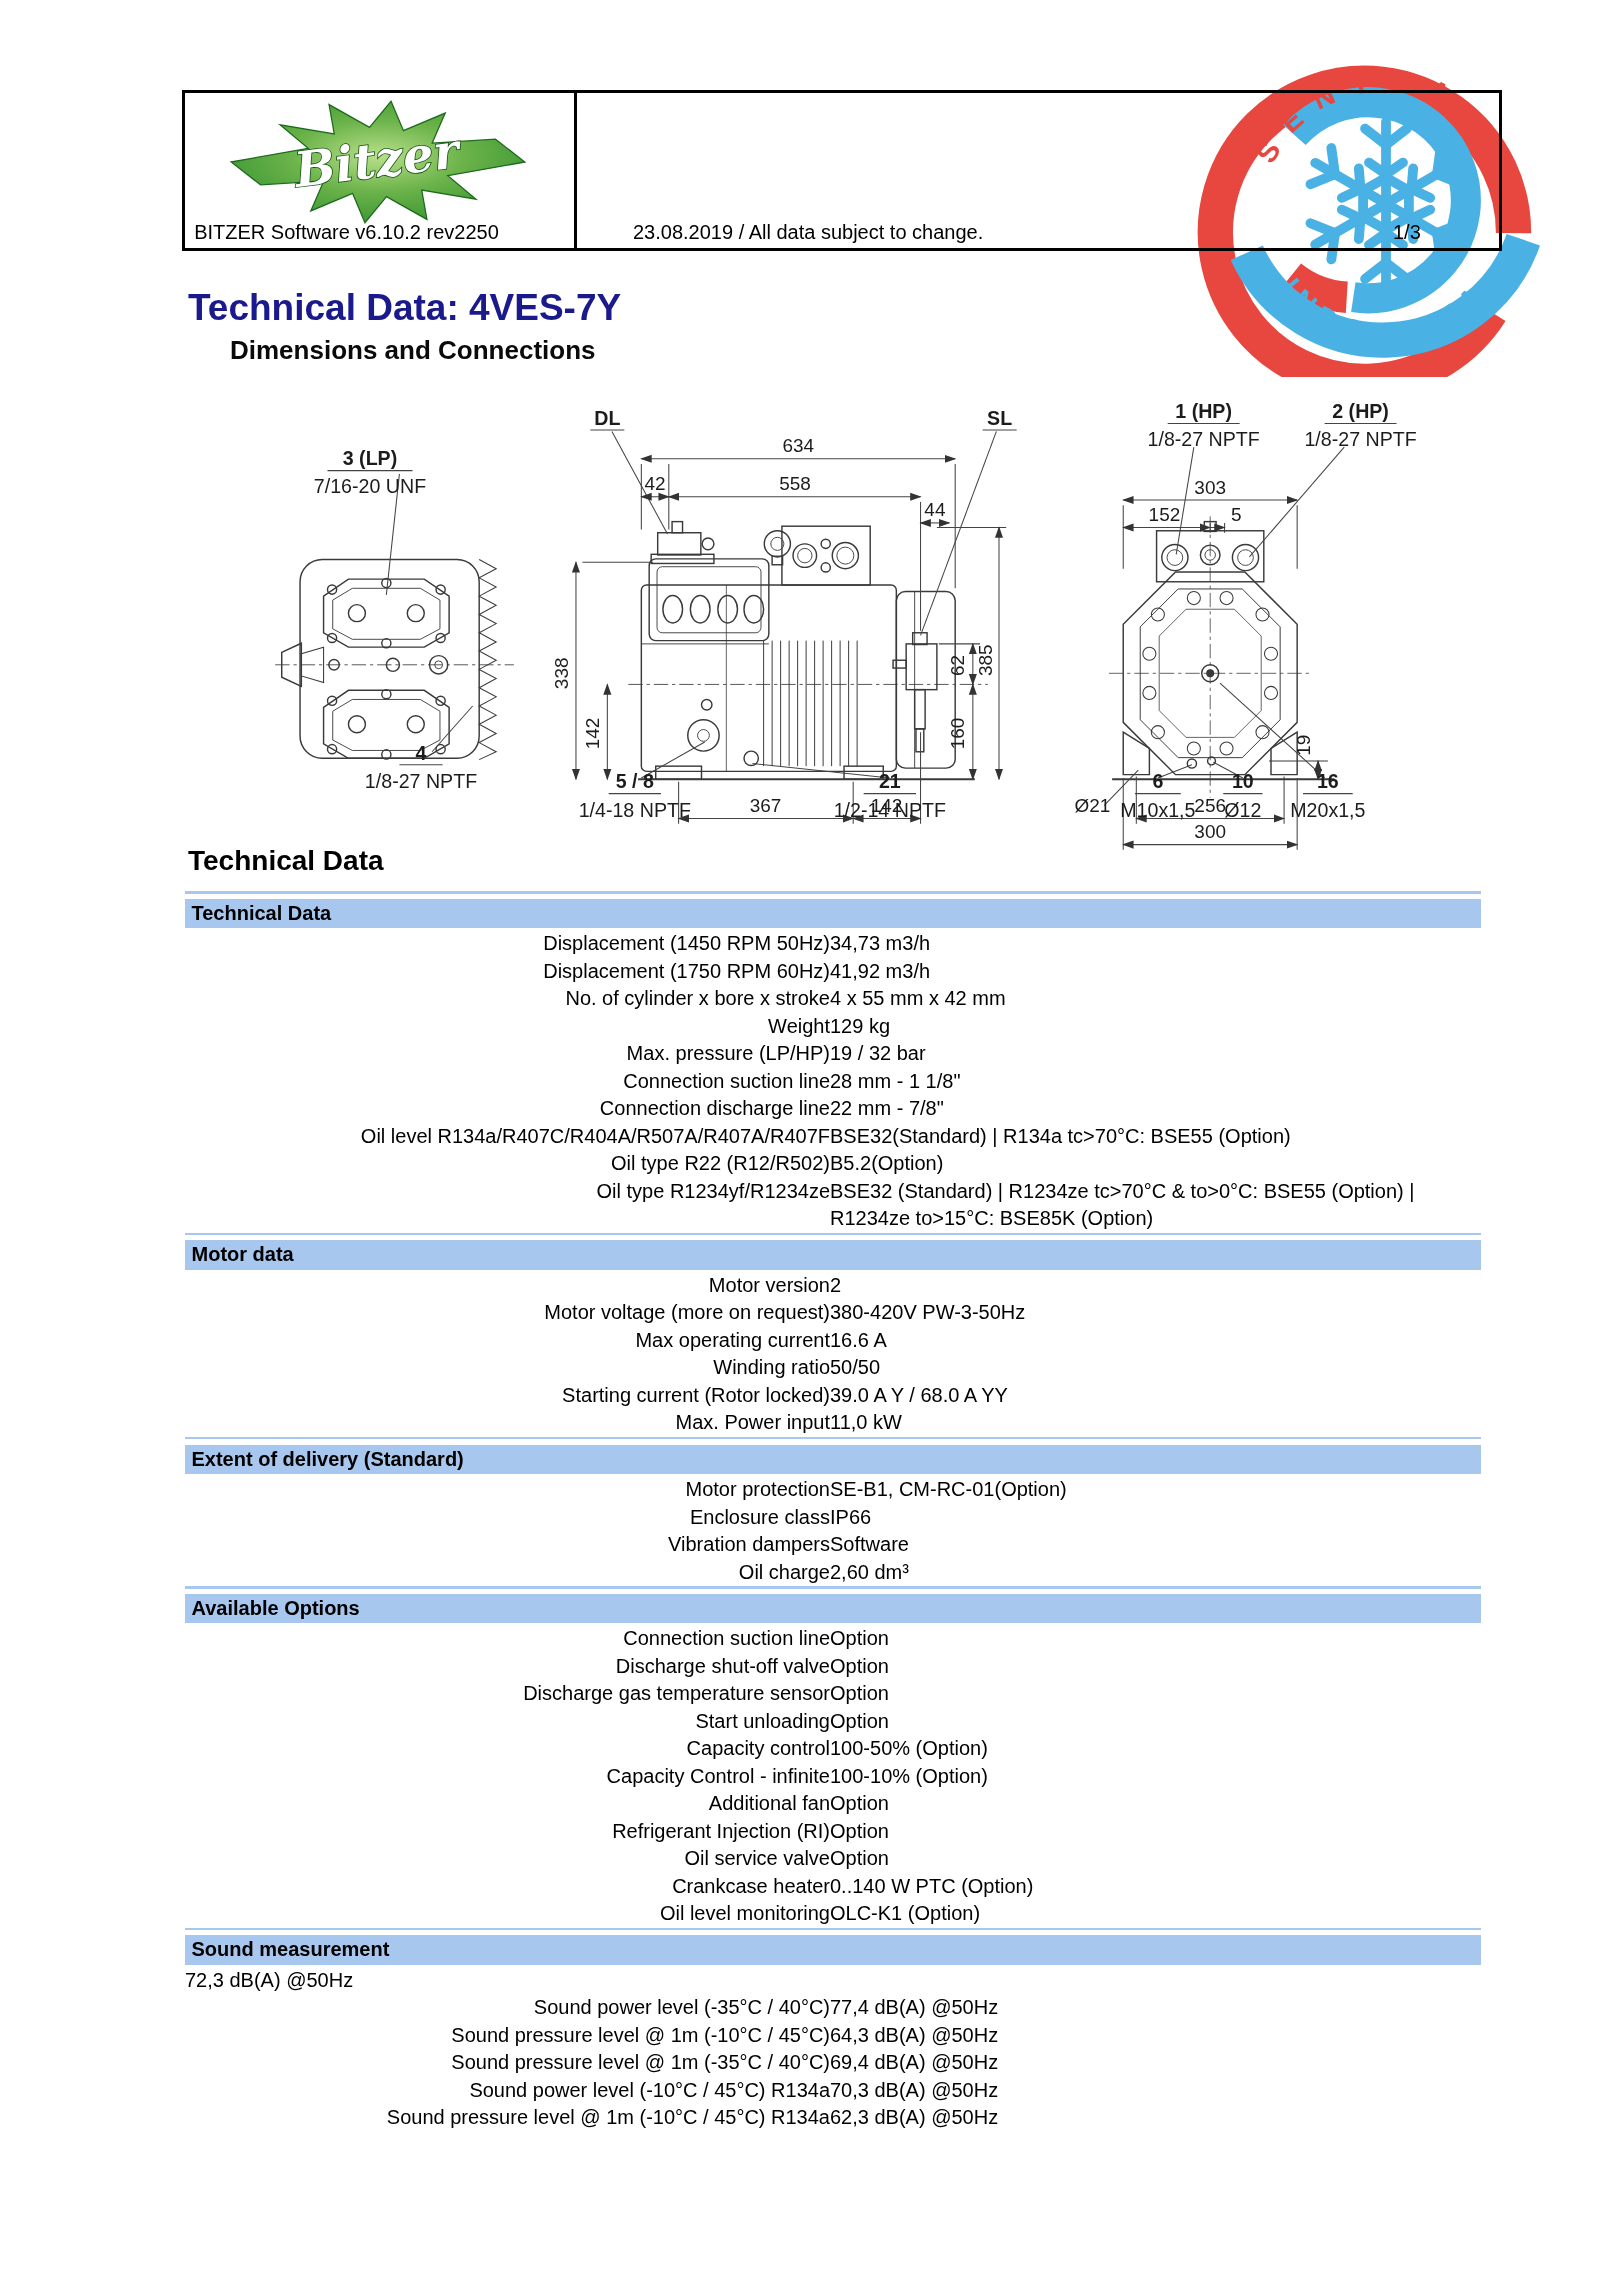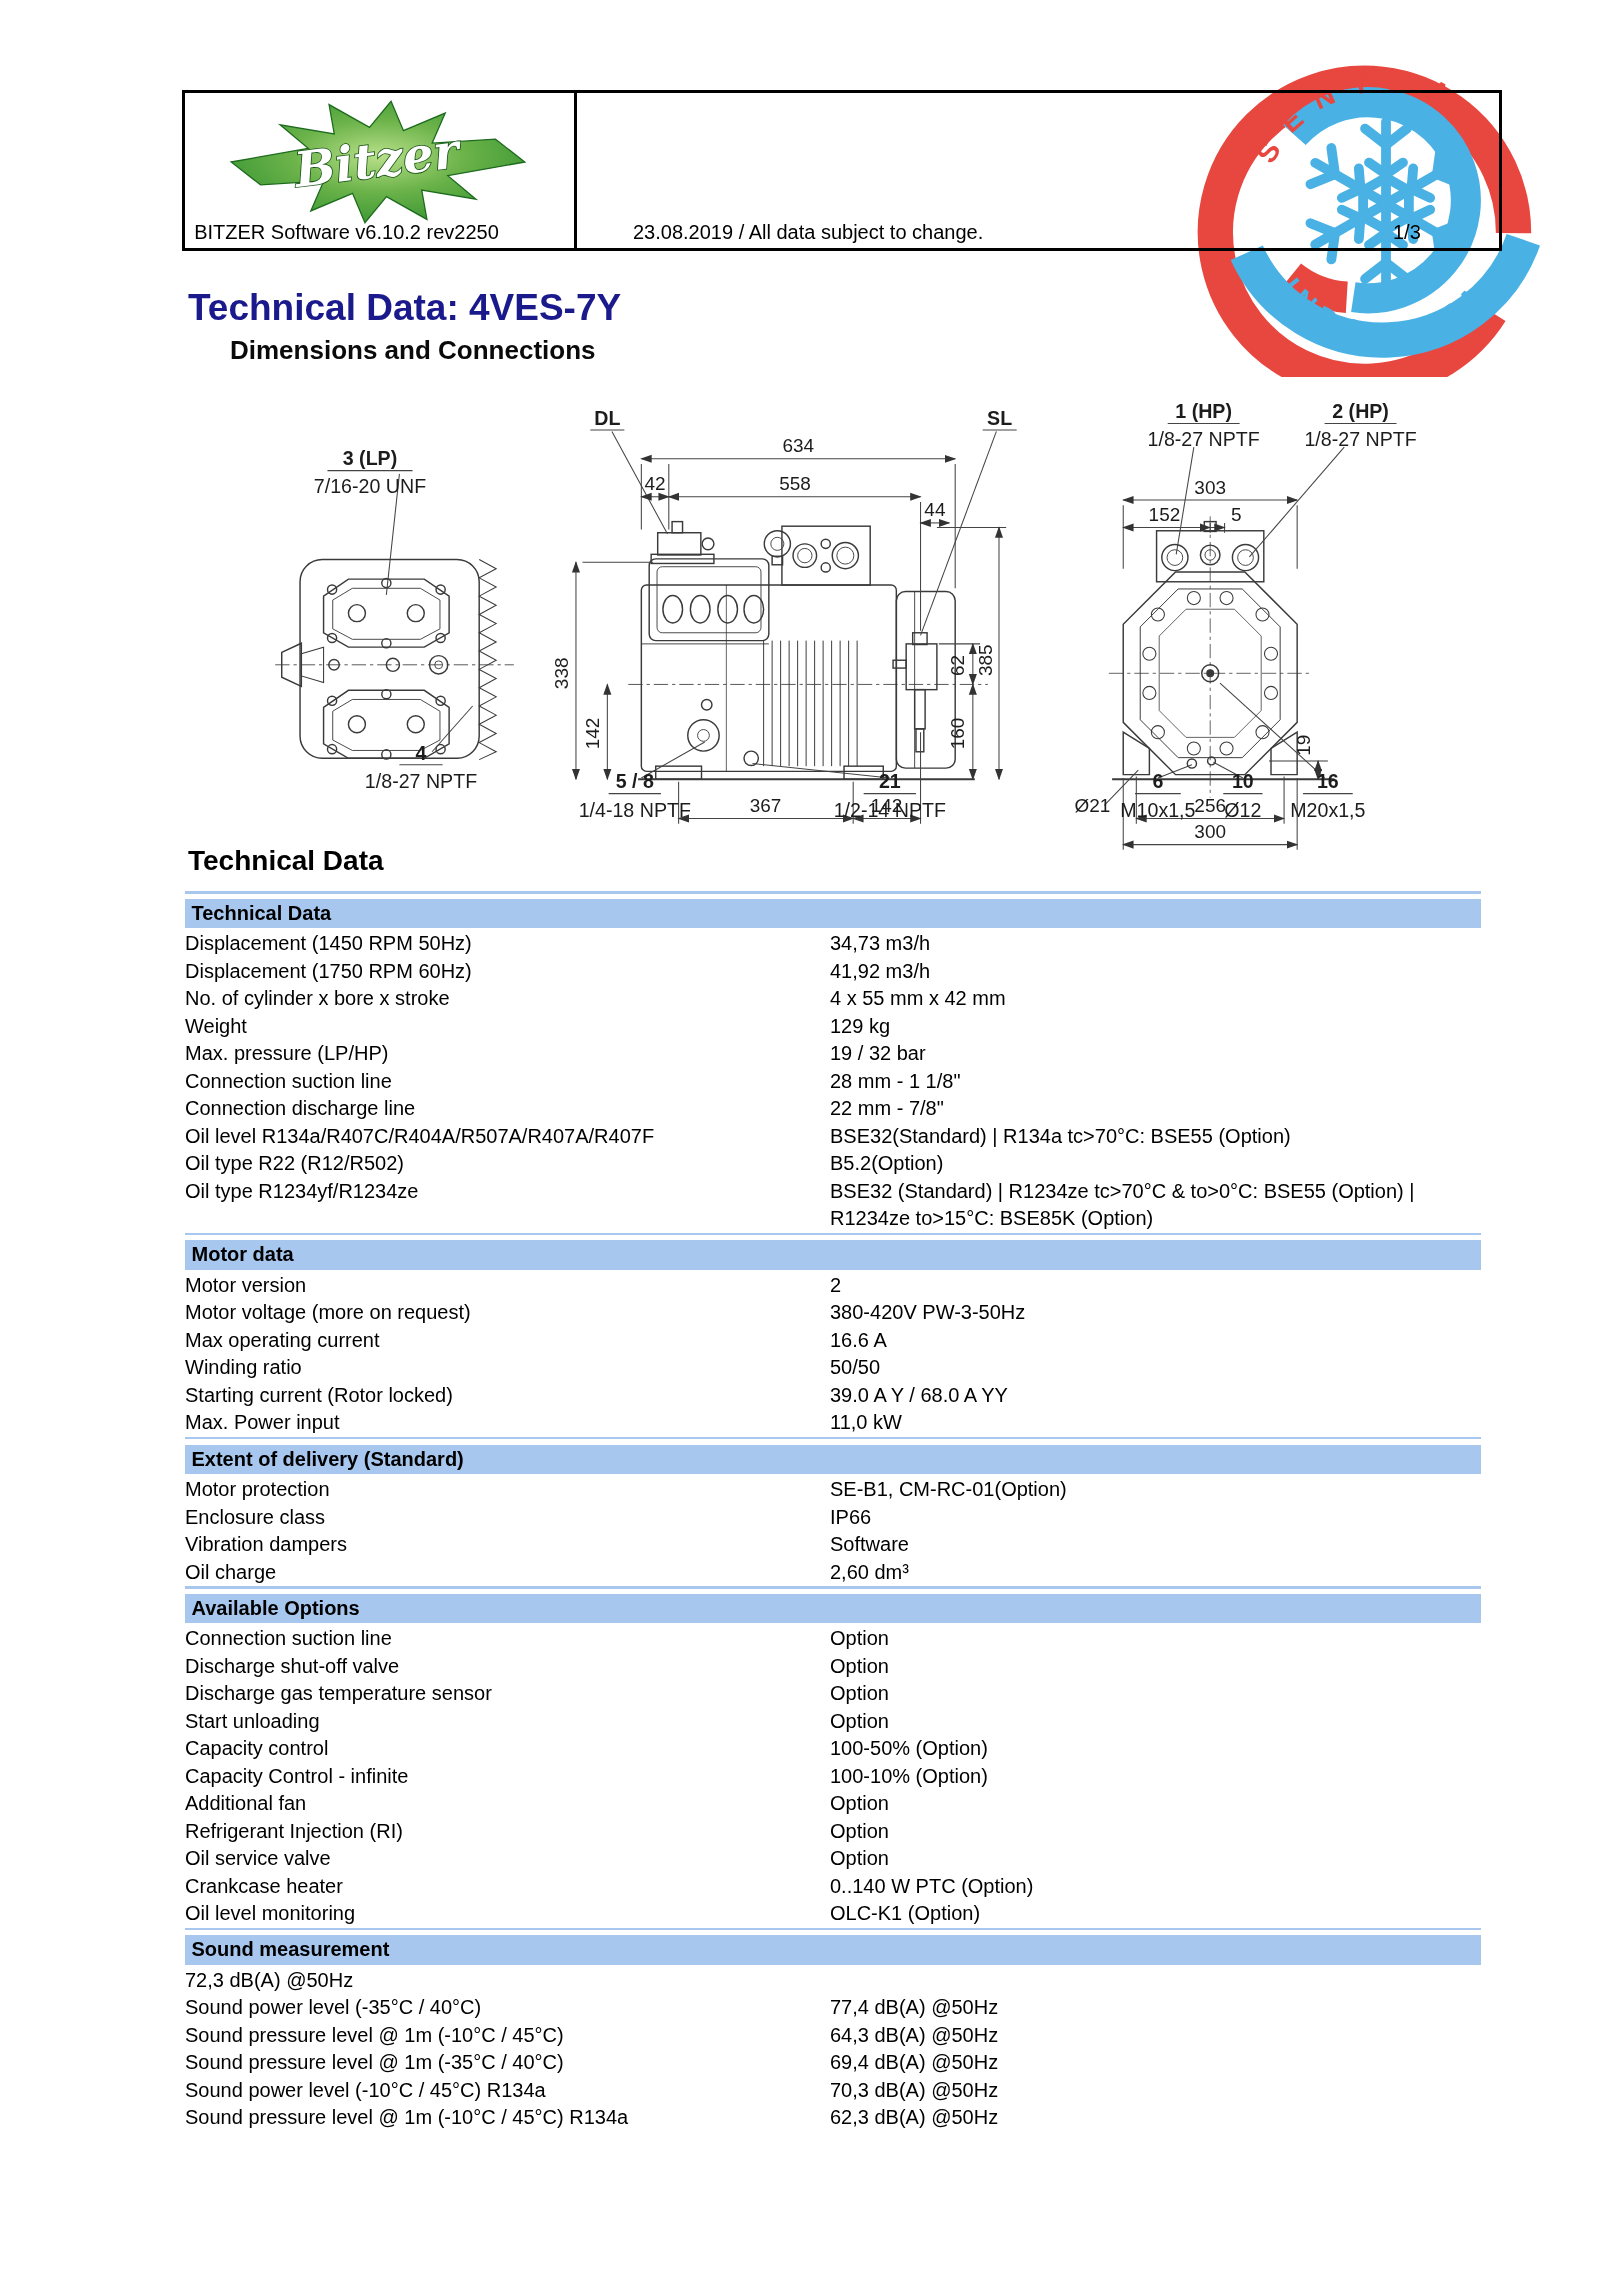--- a/index.html
+++ b/index.html
@@ -22,21 +22,21 @@
   .drawing{position:absolute;left:183px;top:366px;}
   .drawing text{font-family:"Liberation Sans","DejaVu Sans",sans-serif;fill:#1c1c1c;}
   .dim{font-size:29px;}
   .callout-num{font-size:30px;font-weight:bold;}
   .callout-thread{font-size:30px;}
   
   .dtable{position:absolute;left:185px;top:891px;width:1296px;}
   .sec-line{height:2.6px;background:#a7c7ee;margin-bottom:5.2px;}
   .sec-bar{height:29.4px;background:#a7c7ee;font-size:20px;font-weight:bold;line-height:29.4px;padding-left:6.5px;box-sizing:border-box;margin-bottom:2px;}
   .trow{display:flex;font-size:20px;line-height:27.5px;}
-  .trow .tl{width:645px;flex:none;}
+  .trow .tl{width:645px;flex:none;text-align:right;}
   .trow .tv{flex:1;}
 </style>
 </head>
 <body>
 
 <div class="page">
 
   <div class="hdr-box">
     <div class="logo-wrap">
       <svg width="308" height="124" viewBox="0 0 470 190">

